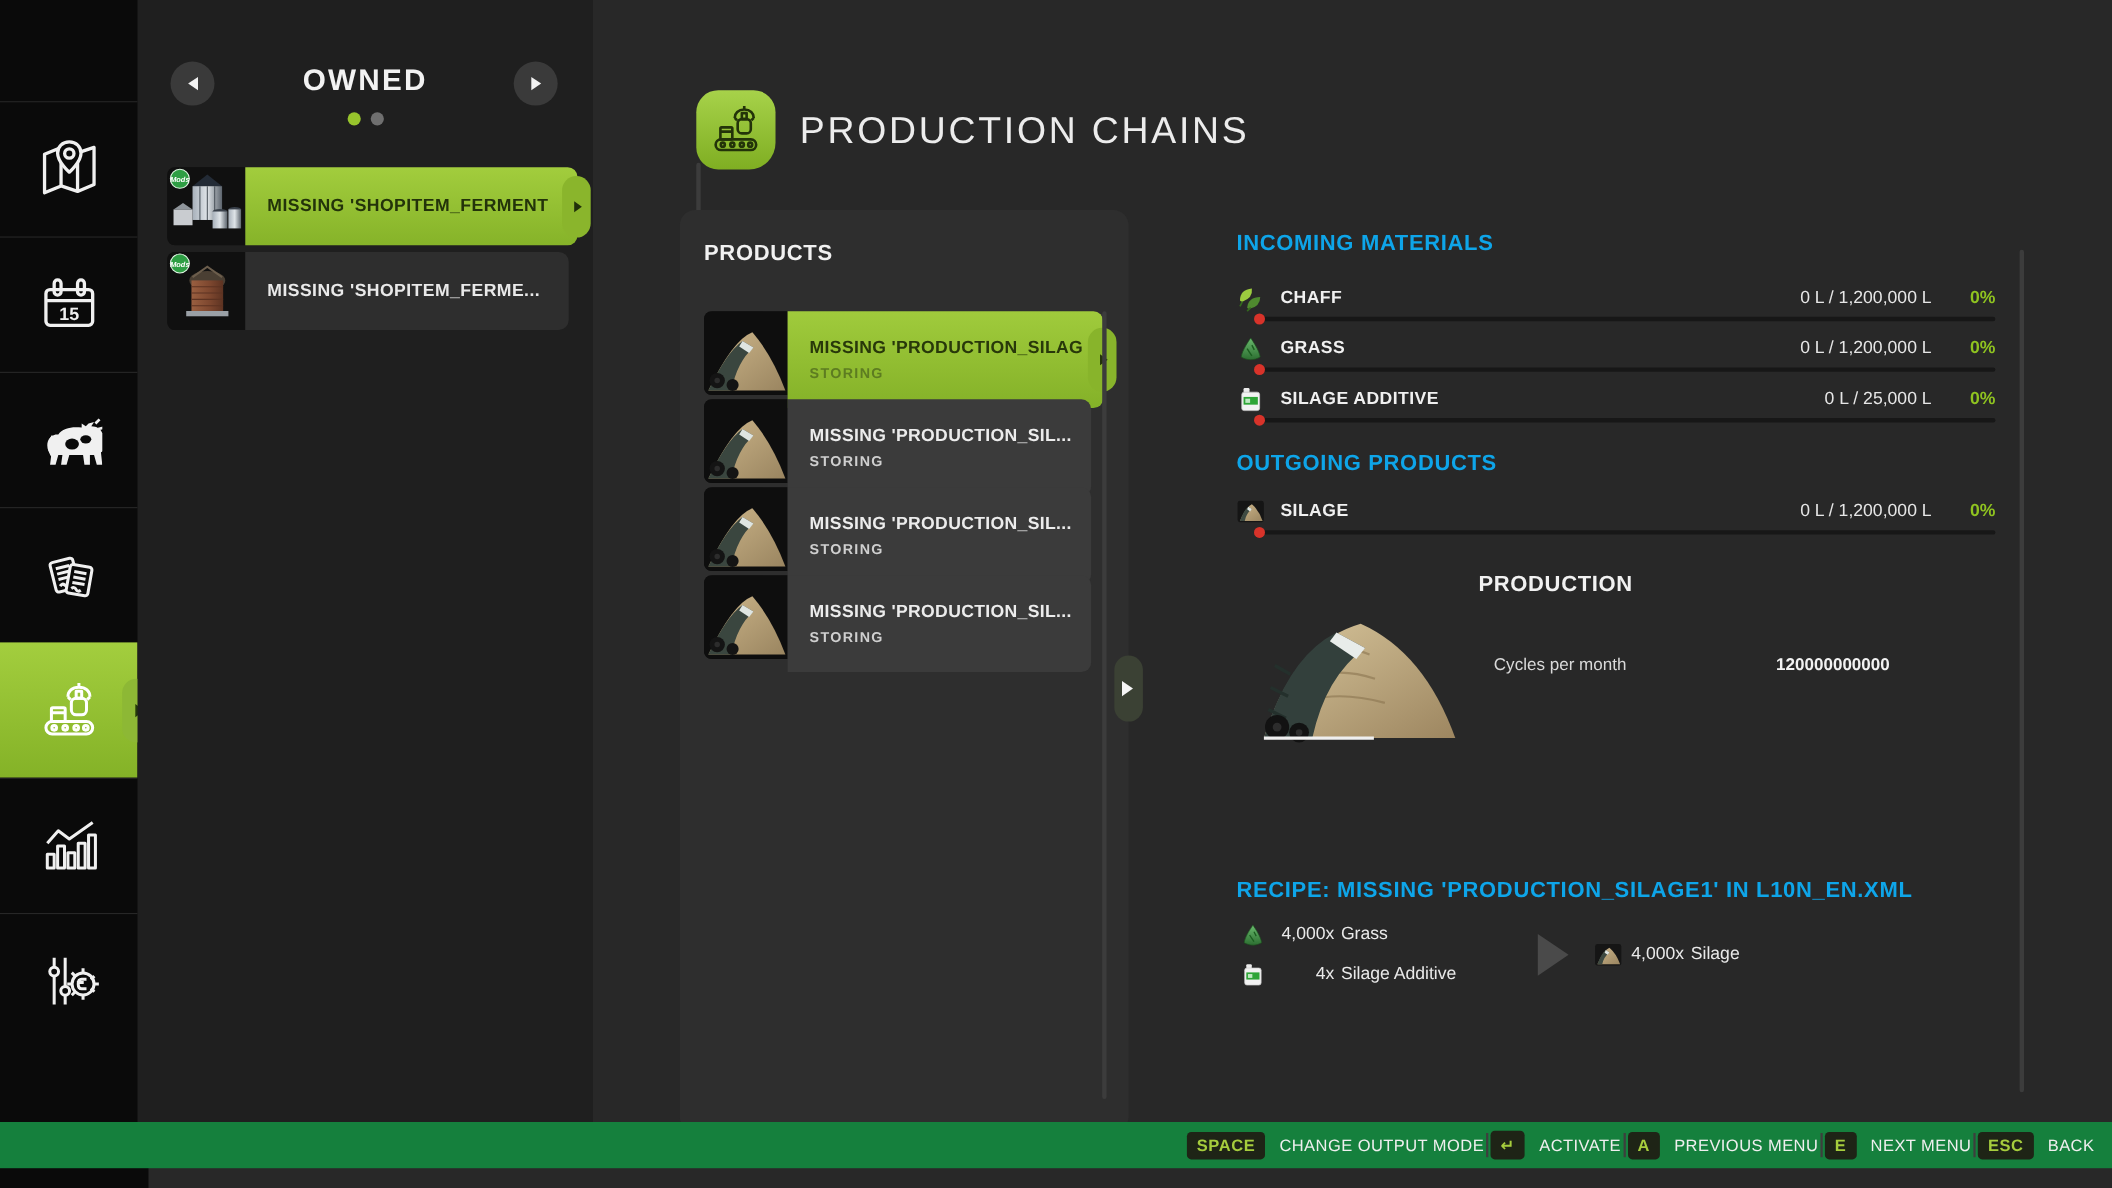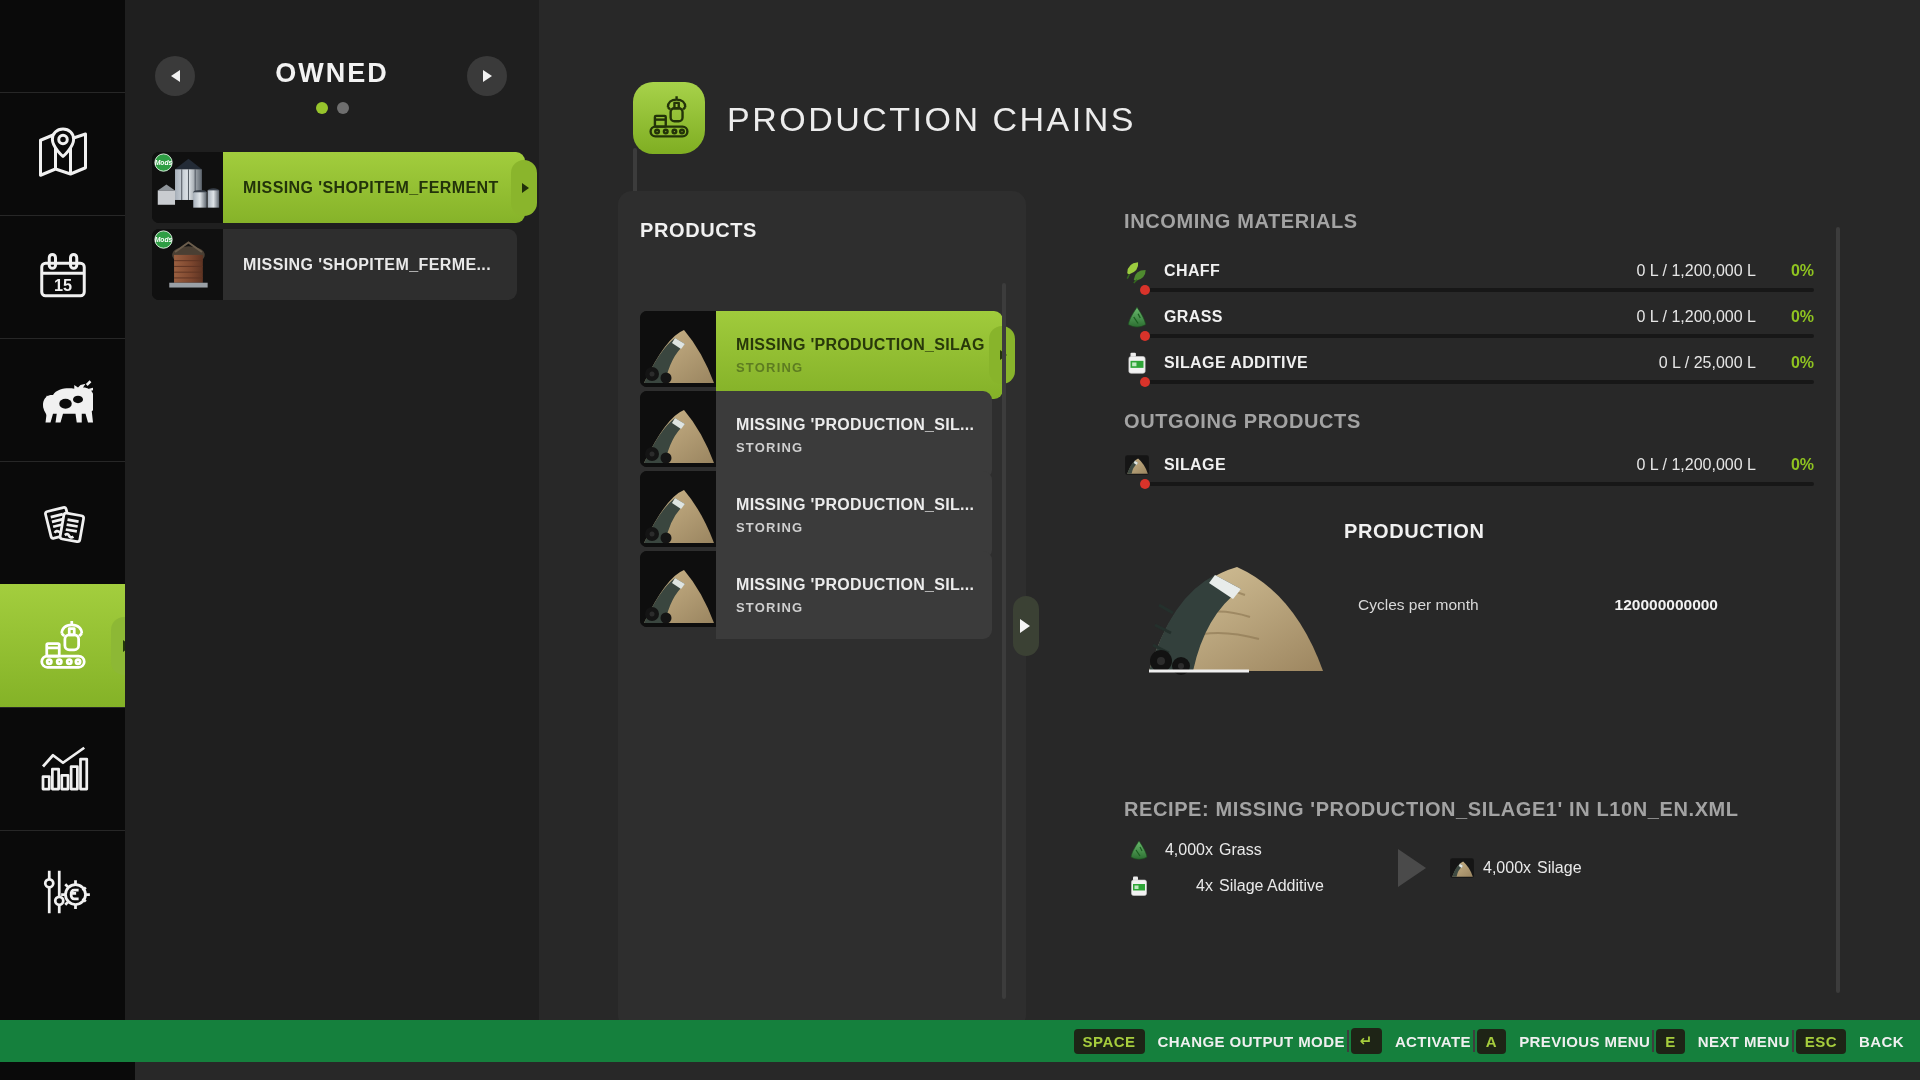--- a/index.html
+++ b/index.html
@@ -41,36 +41,36 @@
   .vbar { position:absolute; width:4px; border-radius:2px; background:#3c3c3c; }
 
   
   .hicon { position:absolute; left:633px; top:82px; width:72px; height:72px; border-radius:20px 20px 24px 20px; background:linear-gradient(180deg,#a7d24a,#7fae22); display:flex; align-items:center; justify-content:center; }
   .hicon svg { width:52px; height:52px; }
   .main-title { position:absolute; left:727px; top:100px; font-size:34px; font-weight:500; letter-spacing:2.5px; color:#ececec; }
 
   
   .pp { position:absolute; left:618px; top:191px; width:408px; height:838px; background:#2e2e2e; border-radius:14px; }
   .pp-title { position:absolute; left:22px; top:28px; font-size:20px; font-weight:bold; letter-spacing:.6px; color:#f1f1f1; }
-  .p-item { position:absolute; left:22px; width:330px; height:88px; display:flex; cursor:pointer;margin-top:28px; }
+  .p-item { position:absolute; left:22px; width:330px; height:88px; display:flex; cursor:pointer; }
   .p-thumb { width:76px; height:76px; background:#101010; border-radius:7px 0 0 7px; overflow:hidden; flex:none; }
   .p-thumb svg { width:100%; height:100%; display:block; }
   .p-label { position:relative; flex:1; display:flex; flex-direction:column; justify-content:center; gap:6px; padding:0 18px 0 20px; border-radius:0 9px 9px 0; background:#3b3b3b; }
   .p-item.sel .p-label { background:linear-gradient(180deg,#a0cb3c 0%,#84b128 100%); }
   .p-t { font-size:16px; font-weight:bold; letter-spacing:.3px; color:#ececec; white-space:nowrap; overflow:hidden; }
   .p-s { font-size:13px; font-weight:bold; letter-spacing:1.2px; color:#cfcfcf; }
   .p-item.sel .p-t { color:#28380a; }
   .p-item.sel .p-s { color:#5d7c21; }
   .p-bump { position:absolute; right:-12px; top:50%; transform:translateY(-50%); width:26px; height:58px; border-radius:13px; background:#88b42b; }
   .p-arr { position:absolute; right:-4px; top:50%; transform:translateY(-50%); width:0; height:0; border-top:5px solid transparent; border-bottom:5px solid transparent; border-left:7px solid #24340a; }
   .panel-tab { position:absolute; left:1013px; top:596px; width:26px; height:60px; border-radius:13px; background:#3b4134; cursor:pointer; }
   .panel-tab .w-arr { position:absolute; left:7px; top:50%; transform:translateY(-50%); width:0; height:0; border-top:7px solid transparent; border-bottom:7px solid transparent; border-left:10px solid #f5f5f5; }
 
   
-  .sec-h { position:absolute; font-size:20px; font-weight:bold; letter-spacing:.6px; color:#a3a3a3; }
+  .sec-h { position:absolute; font-size:20px; font-weight:bold; letter-spacing:.6px; color:#0ea5e9; }
   .mat-row { position:absolute; left:1124px; width:690px; height:30px; display:flex; align-items:center; }
   .mat-row svg { width:26px; height:26px; flex:none; }
   .mat-name { margin-left:14px; font-size:16px; font-weight:bold; letter-spacing:.4px; color:#f0f0f0; }
   .mat-amount { margin-left:auto; font-size:16px; color:#e6e6e6; }
   .mat-pct { width:58px; text-align:right; font-size:16px; font-weight:bold; color:#8fc320; }
   .mat-bar { position:absolute; left:1140px; width:674px; height:4px; border-radius:2px; background:#171717; }
   .mat-bar::before { content:''; position:absolute; left:0; top:-3px; width:10px; height:10px; border-radius:50%; background:#d8332a; }
 
   .photo { position:absolute; left:1145px; top:545px; width:182px; height:131px; }
   .prod-title { position:absolute; left:1344px; top:520px; font-size:20px; font-weight:bold; letter-spacing:.6px; color:#f1f1f1; }
@@ -83,21 +83,21 @@
   .rec-row { position:absolute; display:flex; align-items:center; }
   .rec-row svg { width:24px; height:24px; flex:none; }
   .rec-qty { display:inline-block; width:62px; text-align:right; font-size:16px; color:#e9e9e9; }
   .rec-name { margin-left:6px; font-size:16px; color:#e9e9e9; }
   .rec-arrow { position:absolute; left:1398px; top:849px; width:0; height:0; border-top:19px solid transparent; border-bottom:19px solid transparent; border-left:28px solid #4a4a4a; }
 
   
   .hotbar { position:absolute; left:0; bottom:18px; width:1920px; height:42px; background:#15803d; display:flex; align-items:center; justify-content:flex-end; padding-right:16px; gap:2px; }
   .hk { display:flex; align-items:center; gap:13px; cursor:pointer; }
   .key { background:#1e2416; color:#a6cd3d; font-weight:bold; font-size:15px; letter-spacing:.5px; padding:4px 9px; border-radius:4px; }
-  .hk-label { font-size:15px; font-weight:bold; letter-spacing:.4px; color:#efefef; }
+  .hk-label { font-size:15px; font-weight:normal; letter-spacing:.4px; color:#efefef; }
   .hk-sep { width:2px; height:22px; background:#3e3e3e; }
 
   .badge-mods { position:absolute; left:3px; top:3px; }
 </style>
 </head>
 <body>
 
 <svg width="0" height="0" style="position:absolute" aria-hidden="true">
   <defs>
     <linearGradient id="silver" x1="0" y1="0" x2="1" y2="0">

